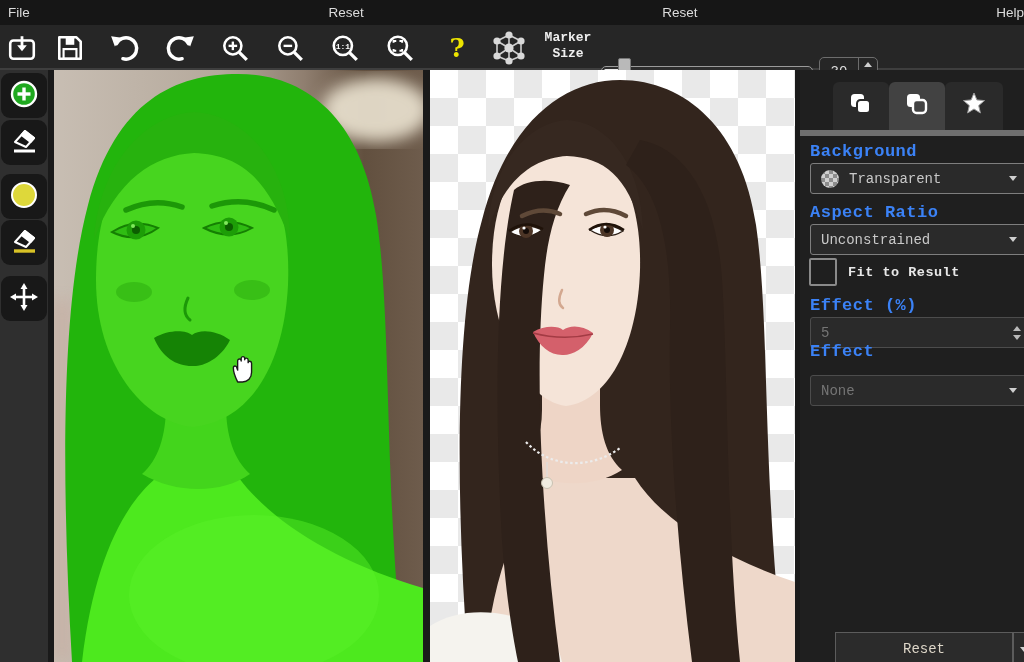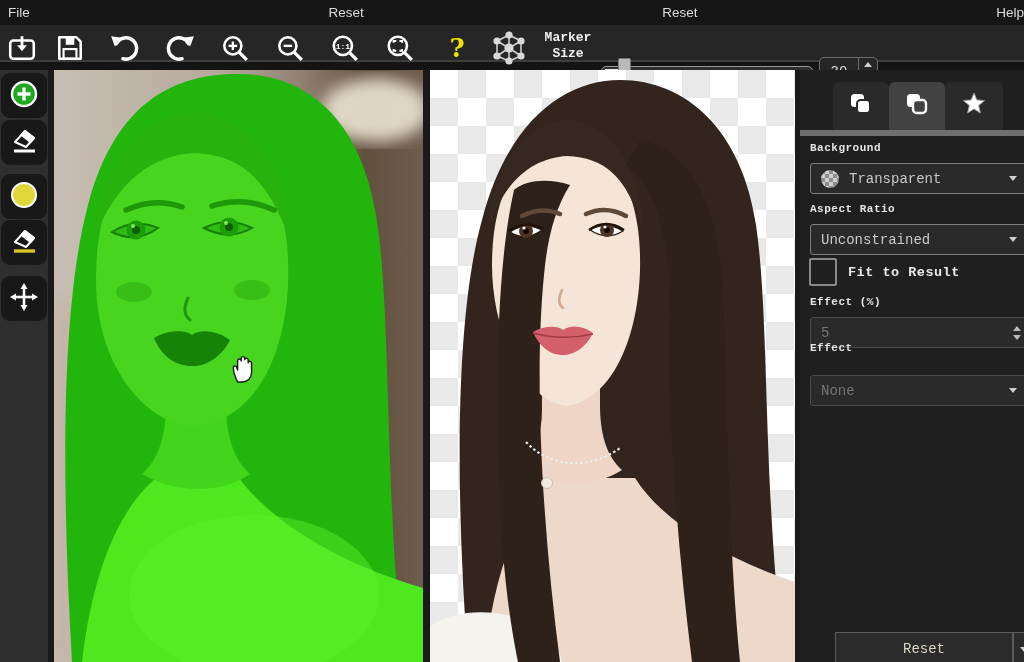--- a/index.html
+++ b/index.html
@@ -3,21 +3,21 @@
 <meta charset="utf-8">
 <style>
   html,body{margin:0;padding:0;}
   body{width:1024px;height:662px;overflow:hidden;background:#141414;position:relative;
        font-family:"Liberation Sans",sans-serif;-webkit-font-smoothing:antialiased;}
   .abs{position:absolute;}
   
   #menubar{left:0;top:0;width:1024px;height:25px;background:#161616;display:flex;align-items:center;gap:30px;padding-left:8px;box-sizing:border-box;justify-content:space-between;}
   .menu-item{color:#dcdcdc;font-size:13.5px;cursor:default;}
   
-  #toolbar{left:0;top:25px;width:1024px;height:37px;background:#262626;border-bottom:2px solid #3e3e3e;box-sizing:border-box;padding-left:48px;}
+  #toolbar{left:0;top:25px;width:1024px;height:45px;background:#262626;border-bottom:2px solid #3e3e3e;box-sizing:border-box;padding-left:48px;}
   .tbtn{position:absolute;top:6px;width:34px;height:34px;display:flex;align-items:center;justify-content:center;}
   .tbtn svg{display:block;}
   #help-btn{color:#ede400;font-weight:bold;font-size:26px;line-height:30px;font-family:"DejaVu Serif",serif;}
   #marker-label{position:absolute;left:540px;top:5px;width:56px;color:#efefef;font-family:"Liberation Mono",monospace;
                 font-size:13px;font-weight:700;text-align:center;line-height:1.25;}
   #slider-track{position:absolute;left:601px;top:41px;width:210px;height:9px;border:1px solid #9a9a9a;border-radius:5px;background:#2d2d2d;}
   #slider-fill{position:absolute;left:2px;top:2px;width:16px;height:3px;background:#ececec;border-radius:2px;}
   #slider-handle{position:absolute;left:16px;top:-9px;width:11px;height:25px;background:#b9b9b9;border:1px solid #777;border-radius:2px;}
   #marker-spin{position:absolute;left:819px;top:32px;width:59px;height:30px;background:#262626;border:1px solid #6d6d6d;border-radius:5px;box-sizing:border-box;display:flex;}
   #marker-spin .val{flex:1;color:#dedede;font-family:"Liberation Mono",monospace;font-size:14px;display:flex;align-items:center;justify-content:center;}
@@ -35,21 +35,21 @@
   #right-image{position:absolute;left:382px;top:0;width:365px;height:592px;overflow:hidden;background-color:#ffffff;
      background-image:linear-gradient(45deg,#e9e9e9 25%,transparent 25%,transparent 75%,#e9e9e9 75%),
                       linear-gradient(45deg,#e9e9e9 25%,transparent 25%,transparent 75%,#e9e9e9 75%);
      background-position:0 0,28px 28px;background-size:56px 56px;}
   #hand-cursor{position:absolute;left:176px;top:283px;width:26px;height:30px;}
   
   #panel{left:800px;top:70px;width:224px;height:592px;background:#1f1f1f;}
   .tab{position:absolute;top:12px;width:56px;height:48px;background:#2a2a2a;border-radius:6px 6px 0 0;display:flex;align-items:center;justify-content:center;}
   .tab.sel{background:#424242;}
   #panel-scrollbar{position:absolute;left:0;top:60px;width:224px;height:6px;background:#6f6f6f;}
-  .plabel{position:absolute;left:10px;color:#e5e5e5;font-family:"Liberation Mono",monospace;font-size:11px;font-weight:700;letter-spacing:.5px;}
+  .plabel{position:absolute;left:10px;color:#3b82f6;font-family:"Liberation Mono",monospace;font-size:17px;font-weight:700;letter-spacing:.5px;}
   .pselect{position:absolute;left:10px;width:222px;height:31px;background:#2a2a2a;border:1px solid #7e7e7e;border-radius:3px;box-sizing:border-box;
            display:flex;align-items:center;gap:10px;padding:0 10px;color:#c9c9c9;font-family:"Liberation Mono",monospace;font-size:14px;}
   .pselect .arrow{position:absolute;right:14px;}
   .pselect.disabled{border-color:#4c4c4c;color:#757575;}
   .checker-dot{width:18px;height:18px;border-radius:50%;flex:0 0 18px;
       background-color:#8c8c8c;
       background-image:linear-gradient(45deg,#cfcfcf 25%,transparent 25%,transparent 75%,#cfcfcf 75%),
                        linear-gradient(45deg,#cfcfcf 25%,transparent 25%,transparent 75%,#cfcfcf 75%);
       background-position:0 0,4px 4px;background-size:8px 8px;}
   #fit-check{position:absolute;left:9px;top:188px;width:28px;height:28px;border:2px solid #8a8a8a;border-radius:2px;background:transparent;box-sizing:border-box;}

